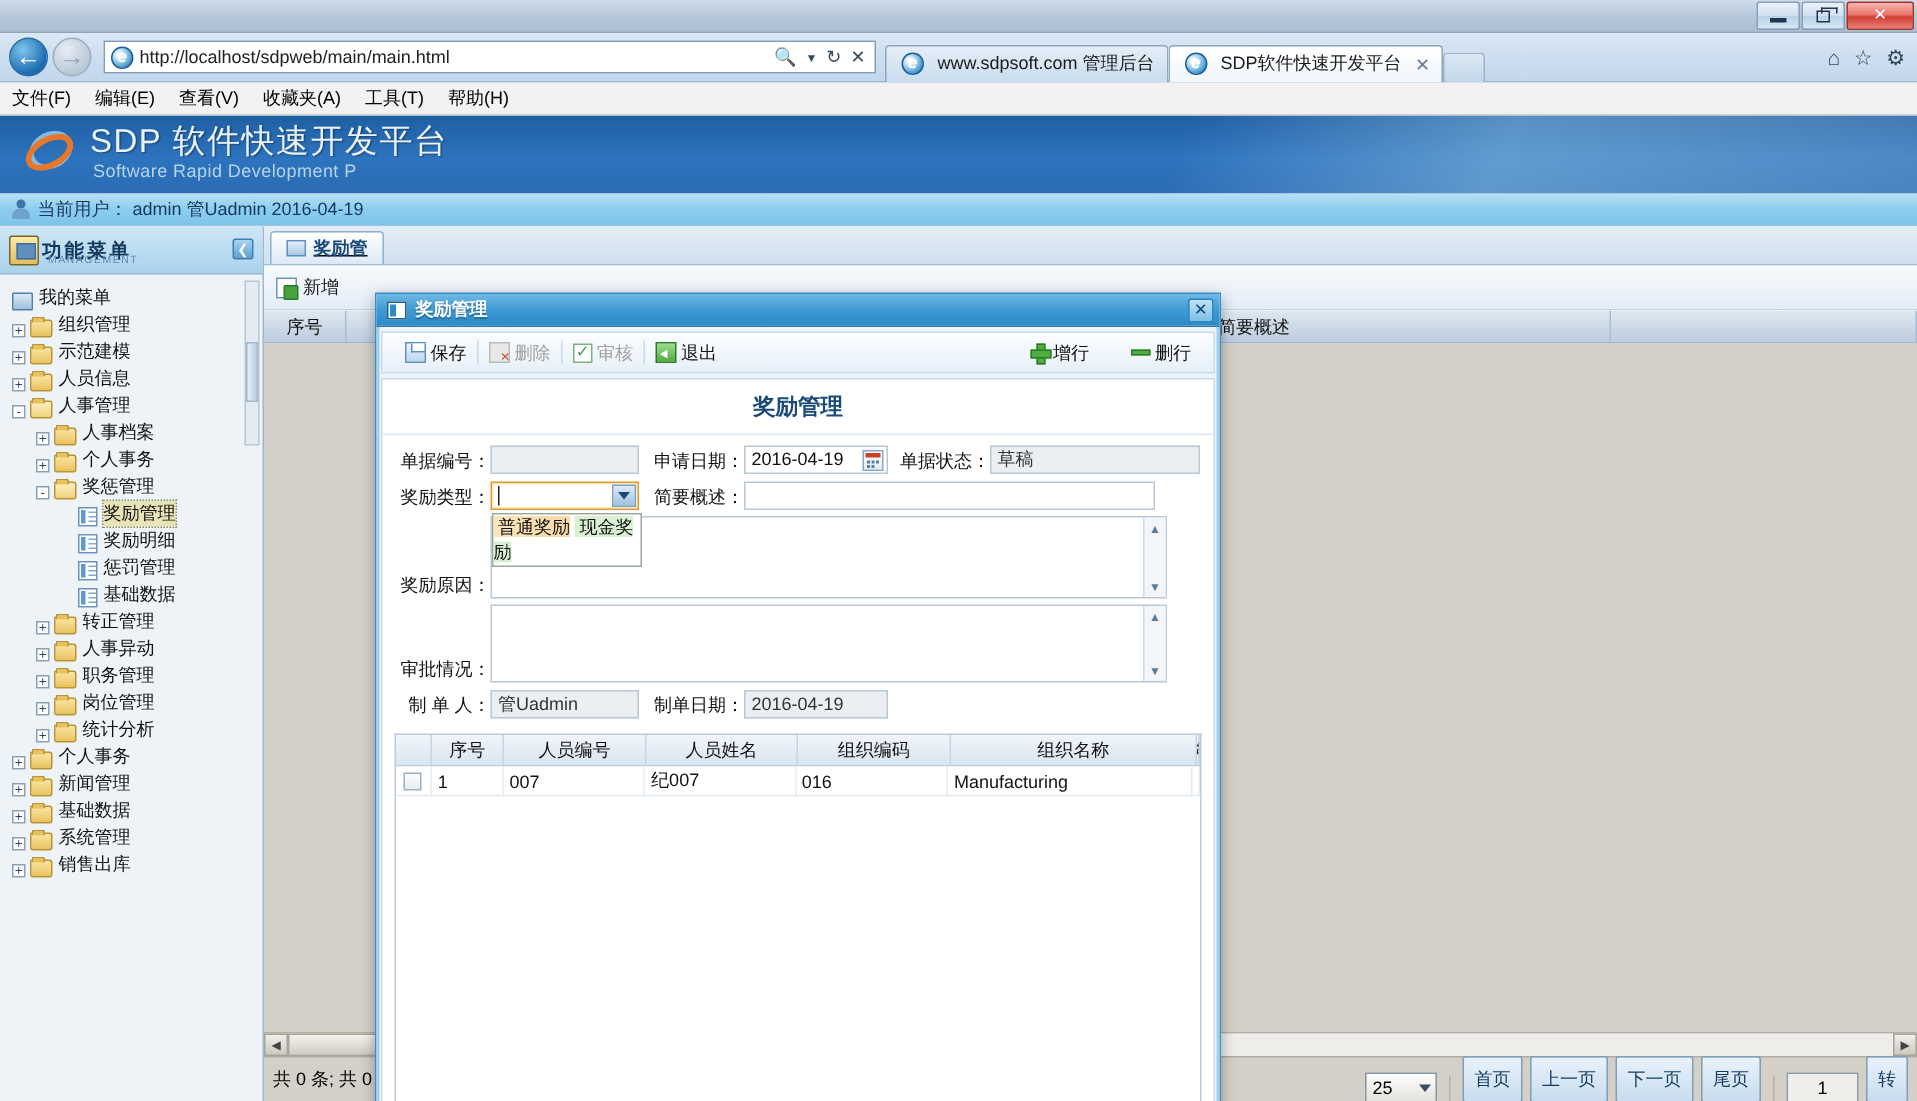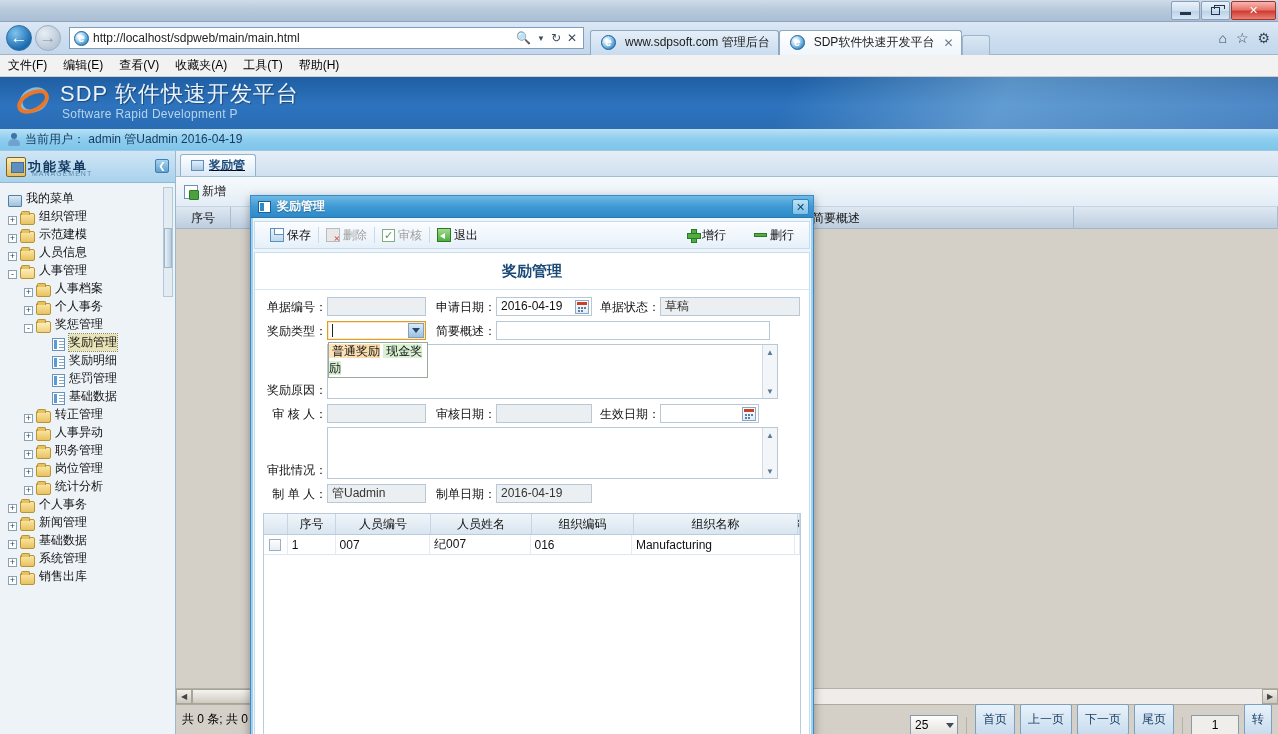--- a/index.html
+++ b/index.html
@@ -679,31 +679,20 @@
             <span class="flabel" style="width:62px;">奖励原因：</span>
             <span class="ftext" style="width:451px;height:55px;">
               <span></span>
               <span class="vscroll">
                 <span class="vs-arrow">▲</span>
                 <span class="vs-arrow bot">▼</span>
               </span>
             </span>
           </div>
 
-          <div class="frow">
-            <span class="flabel" style="width:62px;">审 核 人：</span>
-            <span class="finput ro" style="width:99px;"></span>
-            <span class="flabel" style="width:70px;">审核日期：</span>
-            <span class="finput ro" style="width:96px;"></span>
-            <span class="flabel" style="width:68px;">生效日期：</span>
-            <span class="finput date" style="width:99px;">
-              <span></span>
-              <span class="cal"></span>
-            </span>
-          </div>
 
           <div class="frow">
             <span class="flabel" style="width:62px;">审批情况：</span>
             <span class="ftext" style="width:451px;height:52px;">
               <span></span>
               <span class="vscroll">
                 <span class="vs-arrow">▲</span>
                 <span class="vs-arrow bot">▼</span>
               </span>
             </span>

